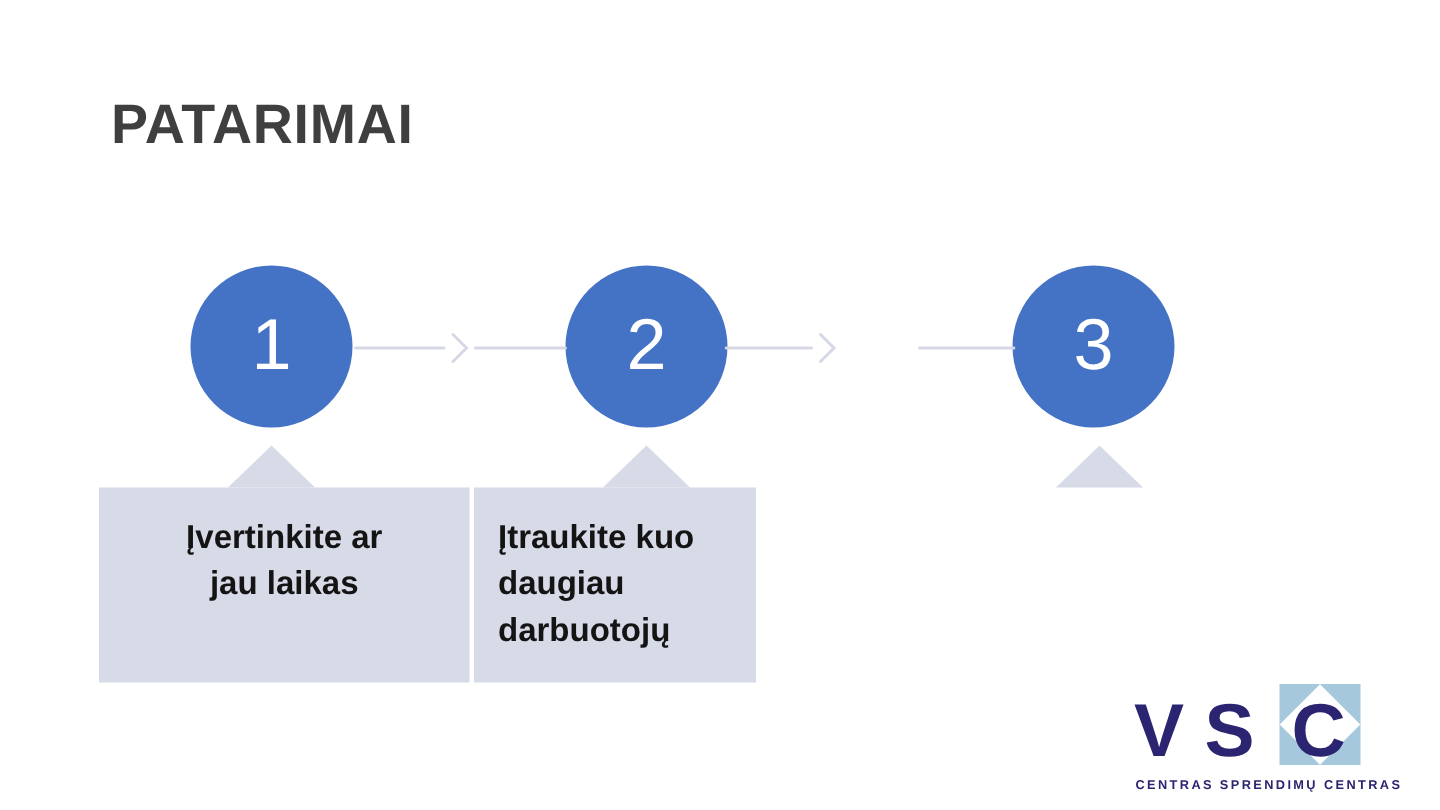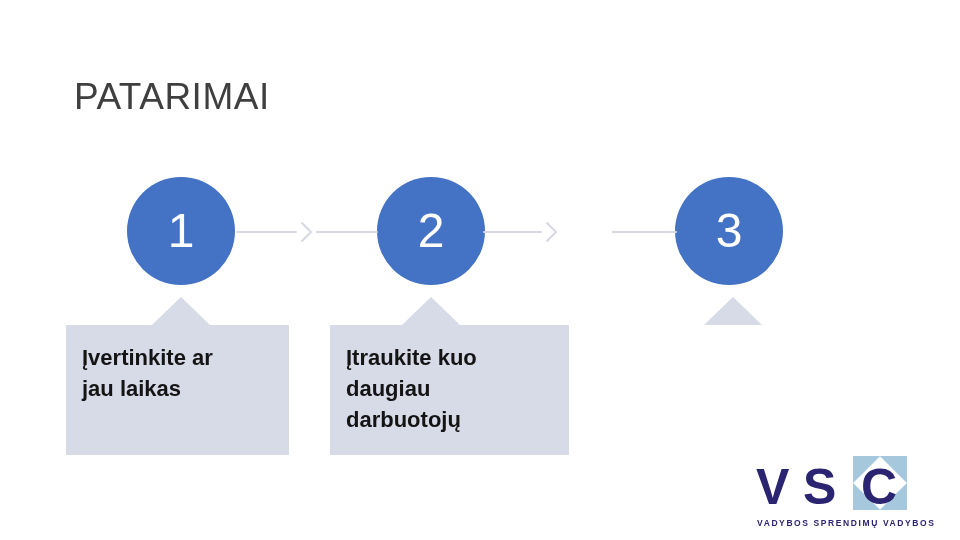--- a/index.html
+++ b/index.html
@@ -1,42 +1,42 @@
 <!DOCTYPE html>
 <html><head>
 <meta charset="utf-8">
 <style>
   html,body{margin:0;padding:0;background:#ffffff;}
   .slide{
     position:relative;width:960px;height:540px;background:#ffffff;overflow:hidden;
     font-family:"Liberation Sans",sans-serif;
   }
   .title{
-    position:absolute;left:74px;top:76px;
-    font-size:37px;font-weight:400;color:#3f3f3f;letter-spacing:0.5px;
+    position:absolute;left:74px;top:62px;
+    font-size:37px;font-weight:700;color:#3f3f3f;letter-spacing:0.5px;
   }
   .circle{
     position:absolute;top:177px;width:108px;height:108px;border-radius:50%;
     background:#4472c4;display:flex;align-items:center;justify-content:center;
   }
   .c1{left:127px;} .c2{left:377px;} .c3{left:675px;}
   .num{color:#ffffff;font-size:48px;line-height:1;}
   .connector{position:absolute;top:221px;}
   .conn1{left:236px;} .conn2{left:483px;}
   .tri{
     position:absolute;top:297px;width:0;height:0;
     border-left:29px solid transparent;border-right:29px solid transparent;
     border-bottom:28px solid #d7dae7;
   }
   .t1{left:152px;} .t2{left:402px;} .t3{left:704px;}
   .box{
     position:absolute;top:325px;height:130px;background:#d7dae7;box-sizing:border-box;
     padding:17px 16px;
   }
-  .b1{left:66px;width:223px;} .b2{left:330px;width:239px;} .b3{left:570px;width:323px;}
+  .b1{left:66px;width:247px;text-align:center;} .b2{left:316px;width:188px;} .b3{left:570px;width:323px;}
   .box-text{
     margin:0;font-size:22px;font-weight:700;line-height:31px;color:#141414;
     white-space:pre-line;
   }
   .logo{position:absolute;left:750px;top:450px;width:200px;height:85px;}
   .logo-square{
     position:absolute;left:103px;top:6px;width:54px;height:54px;background:#a5c8dc;
   }
   .logo-diamond{
     position:absolute;left:8px;top:8px;width:38px;height:38px;background:#ffffff;
@@ -99,16 +99,16 @@
 darbuotojų</p>
   </div>
 
   <div class="logo">
     <div class="logo-square">
       <div class="logo-diamond"></div>
     </div>
     <span class="logo-letter lv">V</span>
     <span class="logo-letter ls">S</span>
     <span class="logo-letter lc">C</span>
-    <div class="logo-tagline">VADYBOS SPRENDIMŲ VADYBOS</div>
+    <div class="logo-tagline">CENTRAS SPRENDIMŲ CENTRAS</div>
   </div>
 
 </div>
 
 </body></html>

